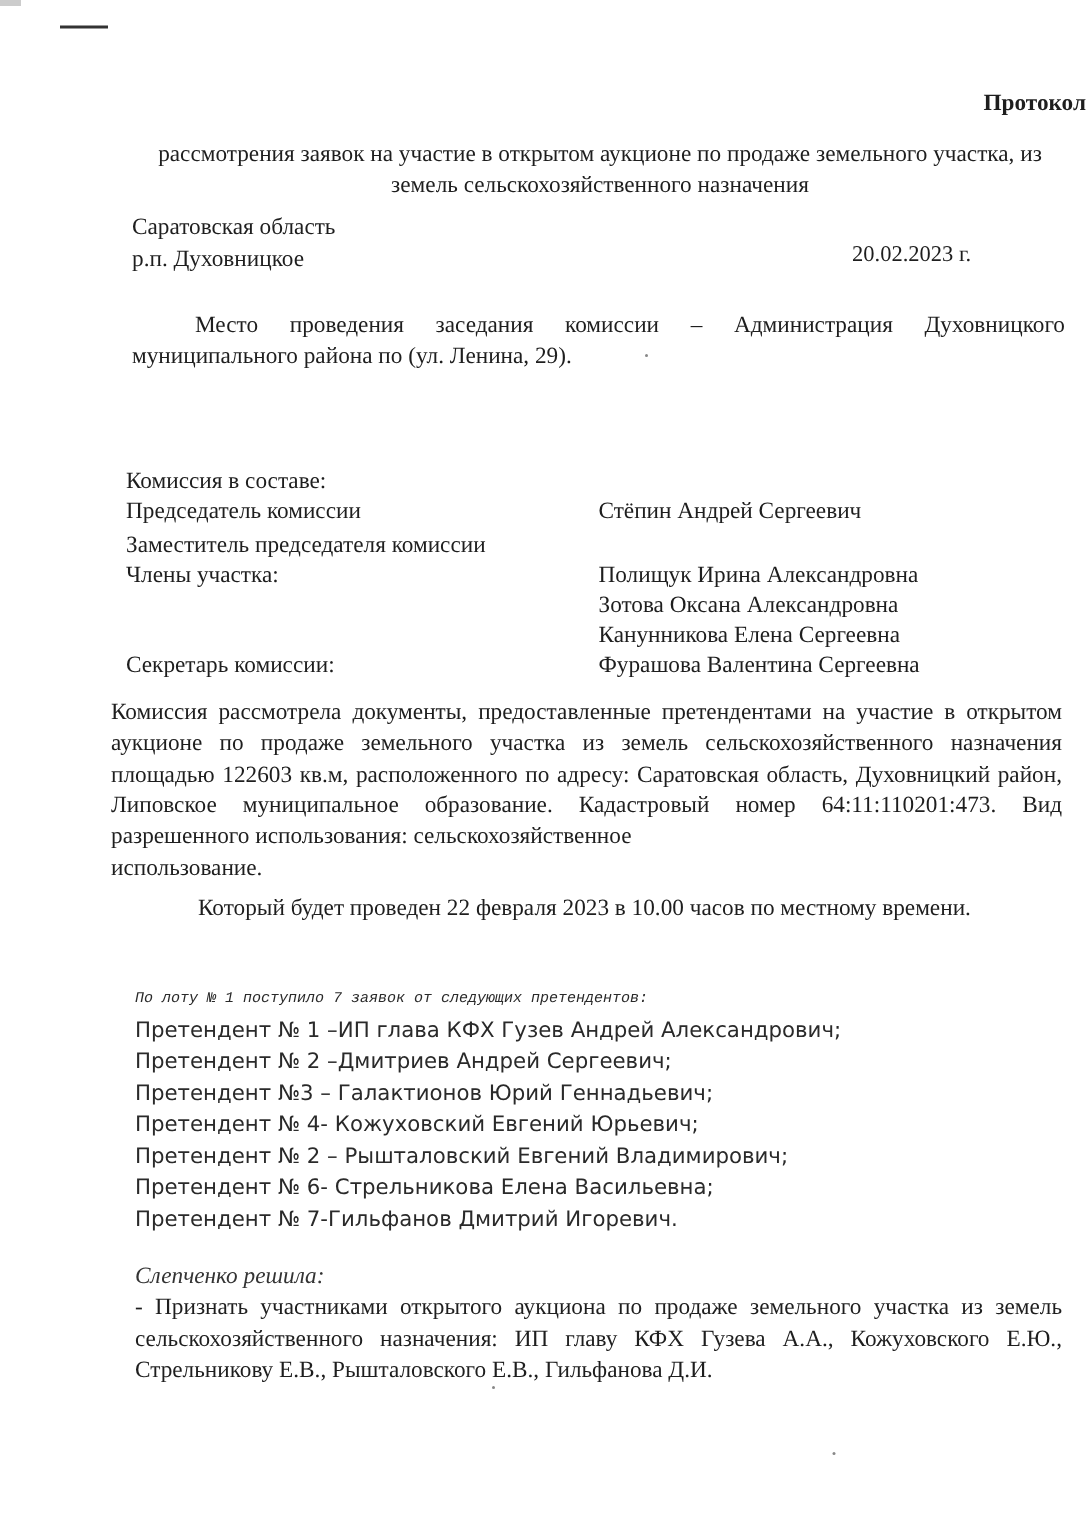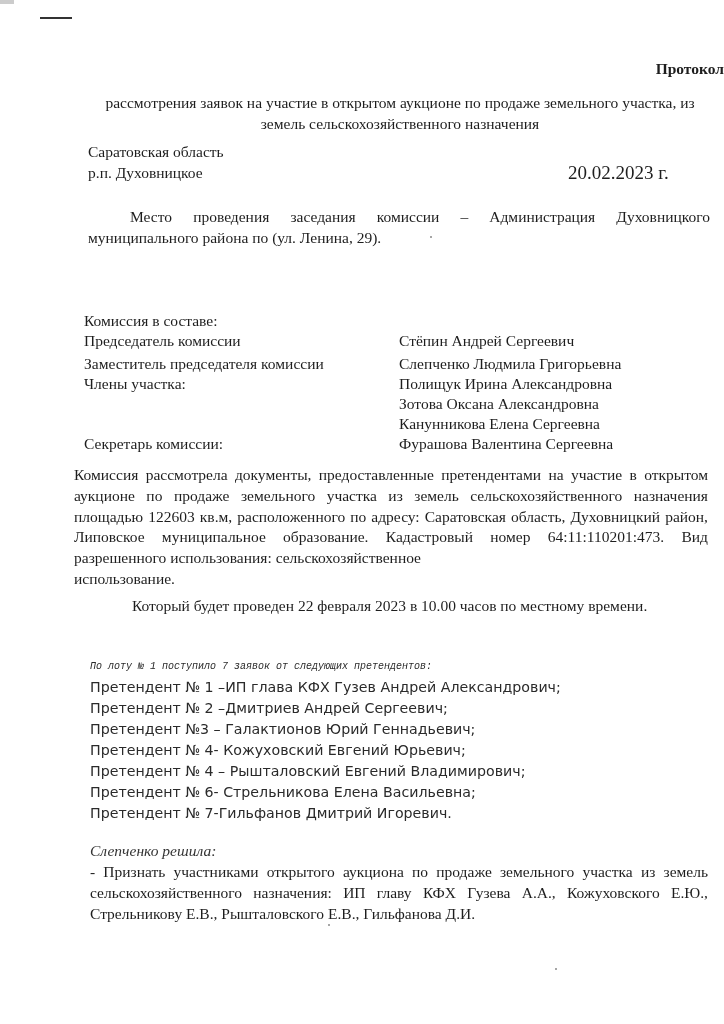--- a/index.html
+++ b/index.html
@@ -39,21 +39,21 @@
       box-sizing: border-box;
     }
     .subtitle {
       left: 100px; width: 600px; top: 92px;
       text-align: center;
       white-space: normal;
       line-height: 21px;
       font-size: 15.5px;
     }
     .region { left: 88px; top: 141px; line-height: 21px; font-size: 15.5px; }
-    .date { left: 568px; top: 162px; font-size: 19px; }
+    .date { left: 568px; top: 162px; font-size: 15px; }
 
     .venue {
       left: 88px; top: 206px; width: 622px;
       white-space: normal;
       line-height: 21px;
       text-align: justify;
       text-align-last: left;
     }
     .venue .indent { display: inline-block; width: 42px; }
 
@@ -112,21 +112,20 @@
 <div class="abs venue"><span class="indent"></span><span>Место проведения заседания комиссии – Администрация Духовницкого муниципального района по  (ул. Ленина, 29).</span></div>
 
 <div class="abs committee">
   <div class="head">Комиссия в составе:</div>
   <div class="crow" style="margin-top:0px;">
     <span class="role">Председатель комиссии</span>
     <span class="name">Стёпин Андрей Сергеевич</span>
   </div>
   <div class="crow" style="margin-top:3px;">
     <span class="role">Заместитель председателя комиссии</span>
-    <span class="name">Слепченко Людмила Григорьевна</span>
   </div>
   <div class="crow">
     <span class="role">Члены участка:</span>
     <span class="name">Полищук Ирина Александровна</span>
   </div>
   <div class="crow">
     <span class="role"></span>
     <span class="name">Зотова Оксана Александровна</span>
   </div>
   <div class="crow">
@@ -145,21 +144,21 @@
 </div>
 
 <div class="abs schedule">Который будет проведен  22 февраля 2023 в 10.00 часов по местному времени.</div>
 
 <div class="abs lots">
   <div class="intro">По лоту № 1 поступило 7  заявок от следующих претендентов:</div>
   <div>Претендент № 1 –ИП глава КФХ Гузев  Андрей Александрович;</div>
   <div>Претендент № 2 –Дмитриев Андрей Сергеевич;</div>
   <div>Претендент №3 – Галактионов  Юрий  Геннадьевич;</div>
   <div>Претендент № 4- Кожуховский Евгений Юрьевич;</div>
-  <div>Претендент № 4 – Рышталовский Евгений Владимирович;</div>
+  <div>Претендент № 2 – Рышталовский Евгений Владимирович;</div>
   <div>Претендент № 6- Стрельникова  Елена Васильевна;</div>
   <div>Претендент № 7-Гильфанов Дмитрий Игоревич.</div>
 </div>
 
 <div class="abs decision">
   <div class="label">Слепченко решила:</div>
   <div class="text"> - Признать   участниками открытого аукциона по продаже земельного участка из земель  сельскохозяйственного  назначения:  ИП  главу  КФХ  Гузева  А.А., Кожуховского Е.Ю., Стрельникову Е.В., Рышталовского  Е.В., Гильфанова Д.И.</div>
 </div>
 
 <span class="speck" style="left:430px;top:236px;"></span>

